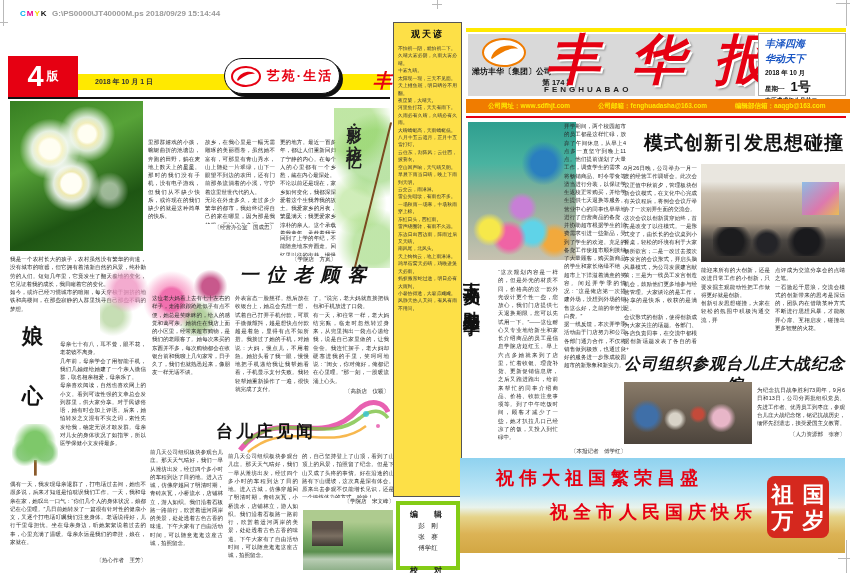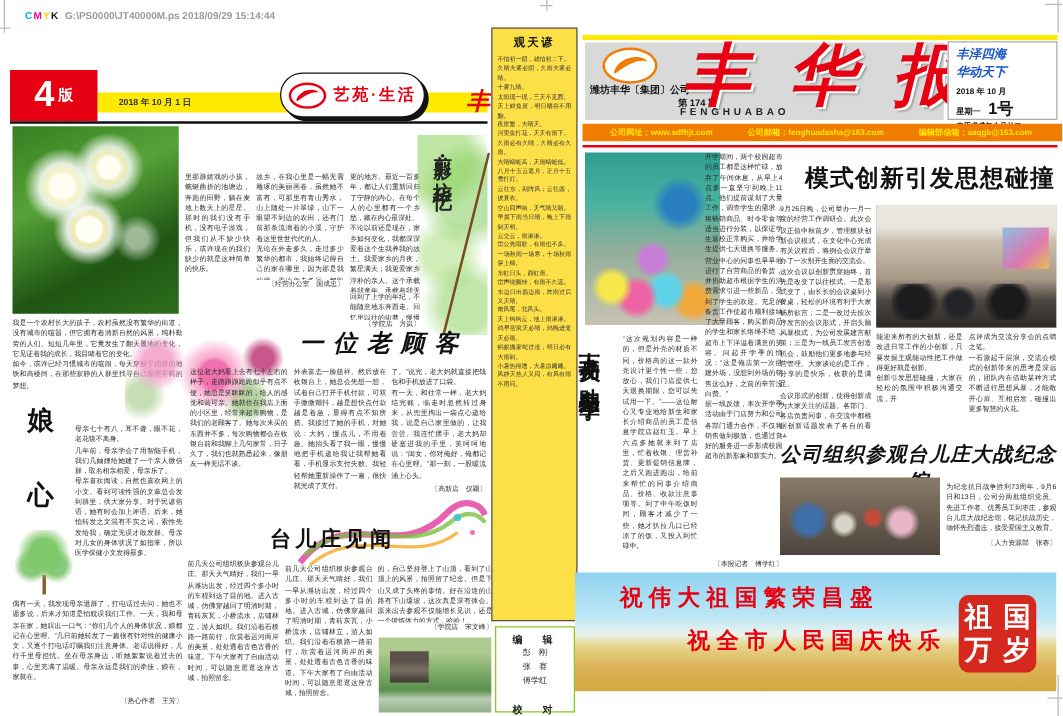--- a/index.html
+++ b/index.html
@@ -90,21 +90,21 @@
   .h-big{font-weight:bold;color:#111;}
   .h-script{font-family:"DejaVu Serif",serif;font-weight:bold;font-style:italic;color:#111;}
   .bannertxt{color:#e60012;font-weight:bold;font-family:"DejaVu Serif",serif;}
   .seal{background:#d5281e;border-radius:8px;display:grid;grid-template-columns:1fr 1fr;
         align-content:center;justify-items:center;color:#fff;font-weight:bold;
         font-family:"DejaVu Serif",serif;box-shadow:0 0 0 2px rgba(213,40,30,.35) inset;}
   .seal span{font-size:22px;line-height:1.2;}
   .wbox{border:1px solid #555;background:#fde047;}
   .wtitle{font-size:9px;font-weight:bold;text-align:center;color:#111;letter-spacing:2px;}
   .prov{font-size:4.8px;line-height:1.55;color:#333;text-align:justify;}
-  .edbox{border:1px solid #84cc16;background:#fff;text-align:center;color:#222;}
+  .edbox{border:4px solid #84cc16;background:#fff;text-align:center;color:#222;}
   .edlabel{font-size:8px;font-weight:bold;letter-spacing:4px;}
   .edname{font-size:6.5px;line-height:1.7;}
   .logo-el{border:2px solid;border-radius:50%;position:relative;}
   .logo-el svg{position:absolute;inset:0;width:100%;height:100%;}
   .cmyk span{font-size:8px;font-weight:bold;margin-right:1px;}
   .pathtxt{font-size:5px;color:#9a9a9a;}
 </style>
 </head>
 <body>
 

